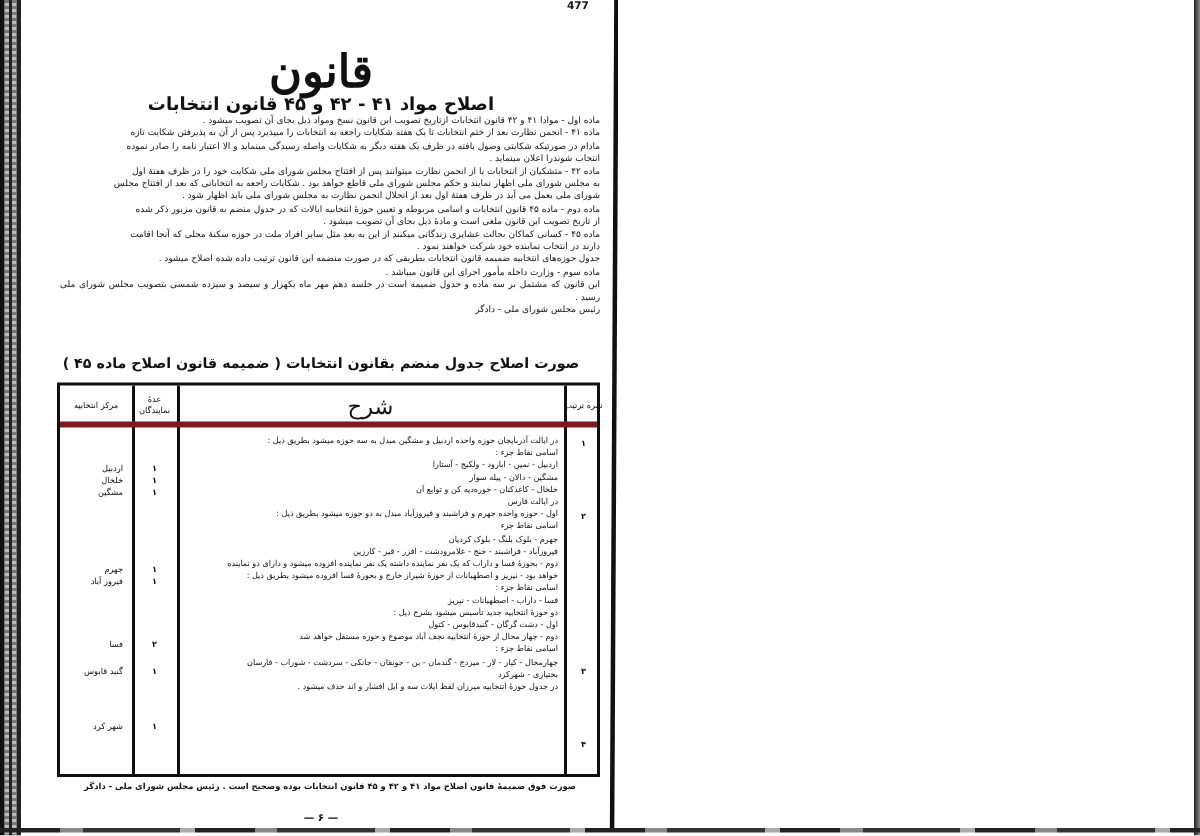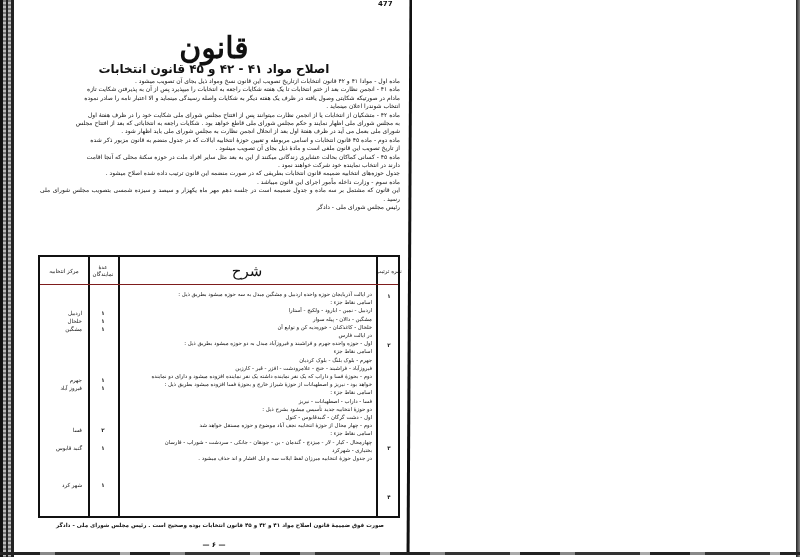--- a/index.html
+++ b/index.html
@@ -61,21 +61,21 @@
       position: absolute; left: 0; width: 392px; top: 237px; text-align: center;
       font-size: 9.5px; font-weight: bold;
     }
 
     
     .tbl {
       position: absolute; left: 20px; top: 255px; width: 362px; height: 263px;
       border: 2px solid #111;
     }
     .tbl .hdr {
-      position: absolute; left: 0; right: 0; top: 0; height: 28px; border-bottom: 1px solid #7f1d1d;
+      position: absolute; left: 0; right: 0; top: 0; height: 28px; border-bottom: 4px solid #7f1d1d;
     }
     .col-line { position: absolute; top: 0; bottom: 0; width: 1.5px; background: #111; }
     .col-line.c1 { left: 48px; }
     .col-line.c2 { left: 78px; }
     .col-line.c3 { left: 336px; }
 
     .hcell { position: absolute; top: 0; height: 28px; display: flex; align-items: center; justify-content: center; text-align: center; font-size: 5.5px; line-height: 7px; }
     .h-center { left: 0; width: 48px; }
     .h-count { left: 48px; width: 30px; }
     .h-desc { left: 78px; width: 258px; font-family: "DejaVu Serif", serif; font-size: 15px; letter-spacing: 20px; }
@@ -124,20 +124,21 @@
     <p>ماده دوم - ماده ۴۵ قانون انتخابات و اسامی مربوطه و تعیین حوزهٔ انتخابیه ایالات که در جدول منضم به قانون مزبور ذکر شده</p>
     <p>از تاریخ تصویب این قانون ملغی است و مادهٔ ذیل بجای آن تصویب میشود .</p>
     <p>ماده ۴۵ - کسانی کماکان بحالت عشایری زندگانی میکنند از این به بعد مثل سایر افراد ملت در حوزه سکنهٔ محلی که آنجا اقامت</p>
     <p>دارند در انتخاب نماینده خود شرکت خواهند نمود .</p>
     <p>جدول حوزه‌های انتخابیه ضمیمه قانون انتخابات بطریقی که در صورت منضمه این قانون ترتیب داده شده اصلاح میشود .</p>
     <p>ماده سوم - وزارت داخله مأمور اجرای این قانون میباشد .</p>
     <p>این قانون که مشتمل بر سه ماده و جدول ضمیمه است در جلسه دهم مهر ماه یکهزار و سیصد و سیزده شمسی بتصویب مجلس شورای ملی رسید .</p>
     <p class="signature">رئیس مجلس شورای ملی - دادگر</p>
   </div>
 
+  <div class="table-title rtl">صورت اصلاح جدول منضم بقانون انتخابات ( ضمیمه قانون اصلاح ماده ۴۵ )</div>
 
   <div class="tbl">
     <div class="col-line c1"></div>
     <div class="col-line c2"></div>
     <div class="col-line c3"></div>
 
     <div class="hdr">
       <div class="hcell h-center rtl">مرکز انتخابیه</div>
       <div class="hcell h-count rtl">عدهٔ نمایندگان</div>
       <div class="hcell h-desc rtl">شرح</div>

